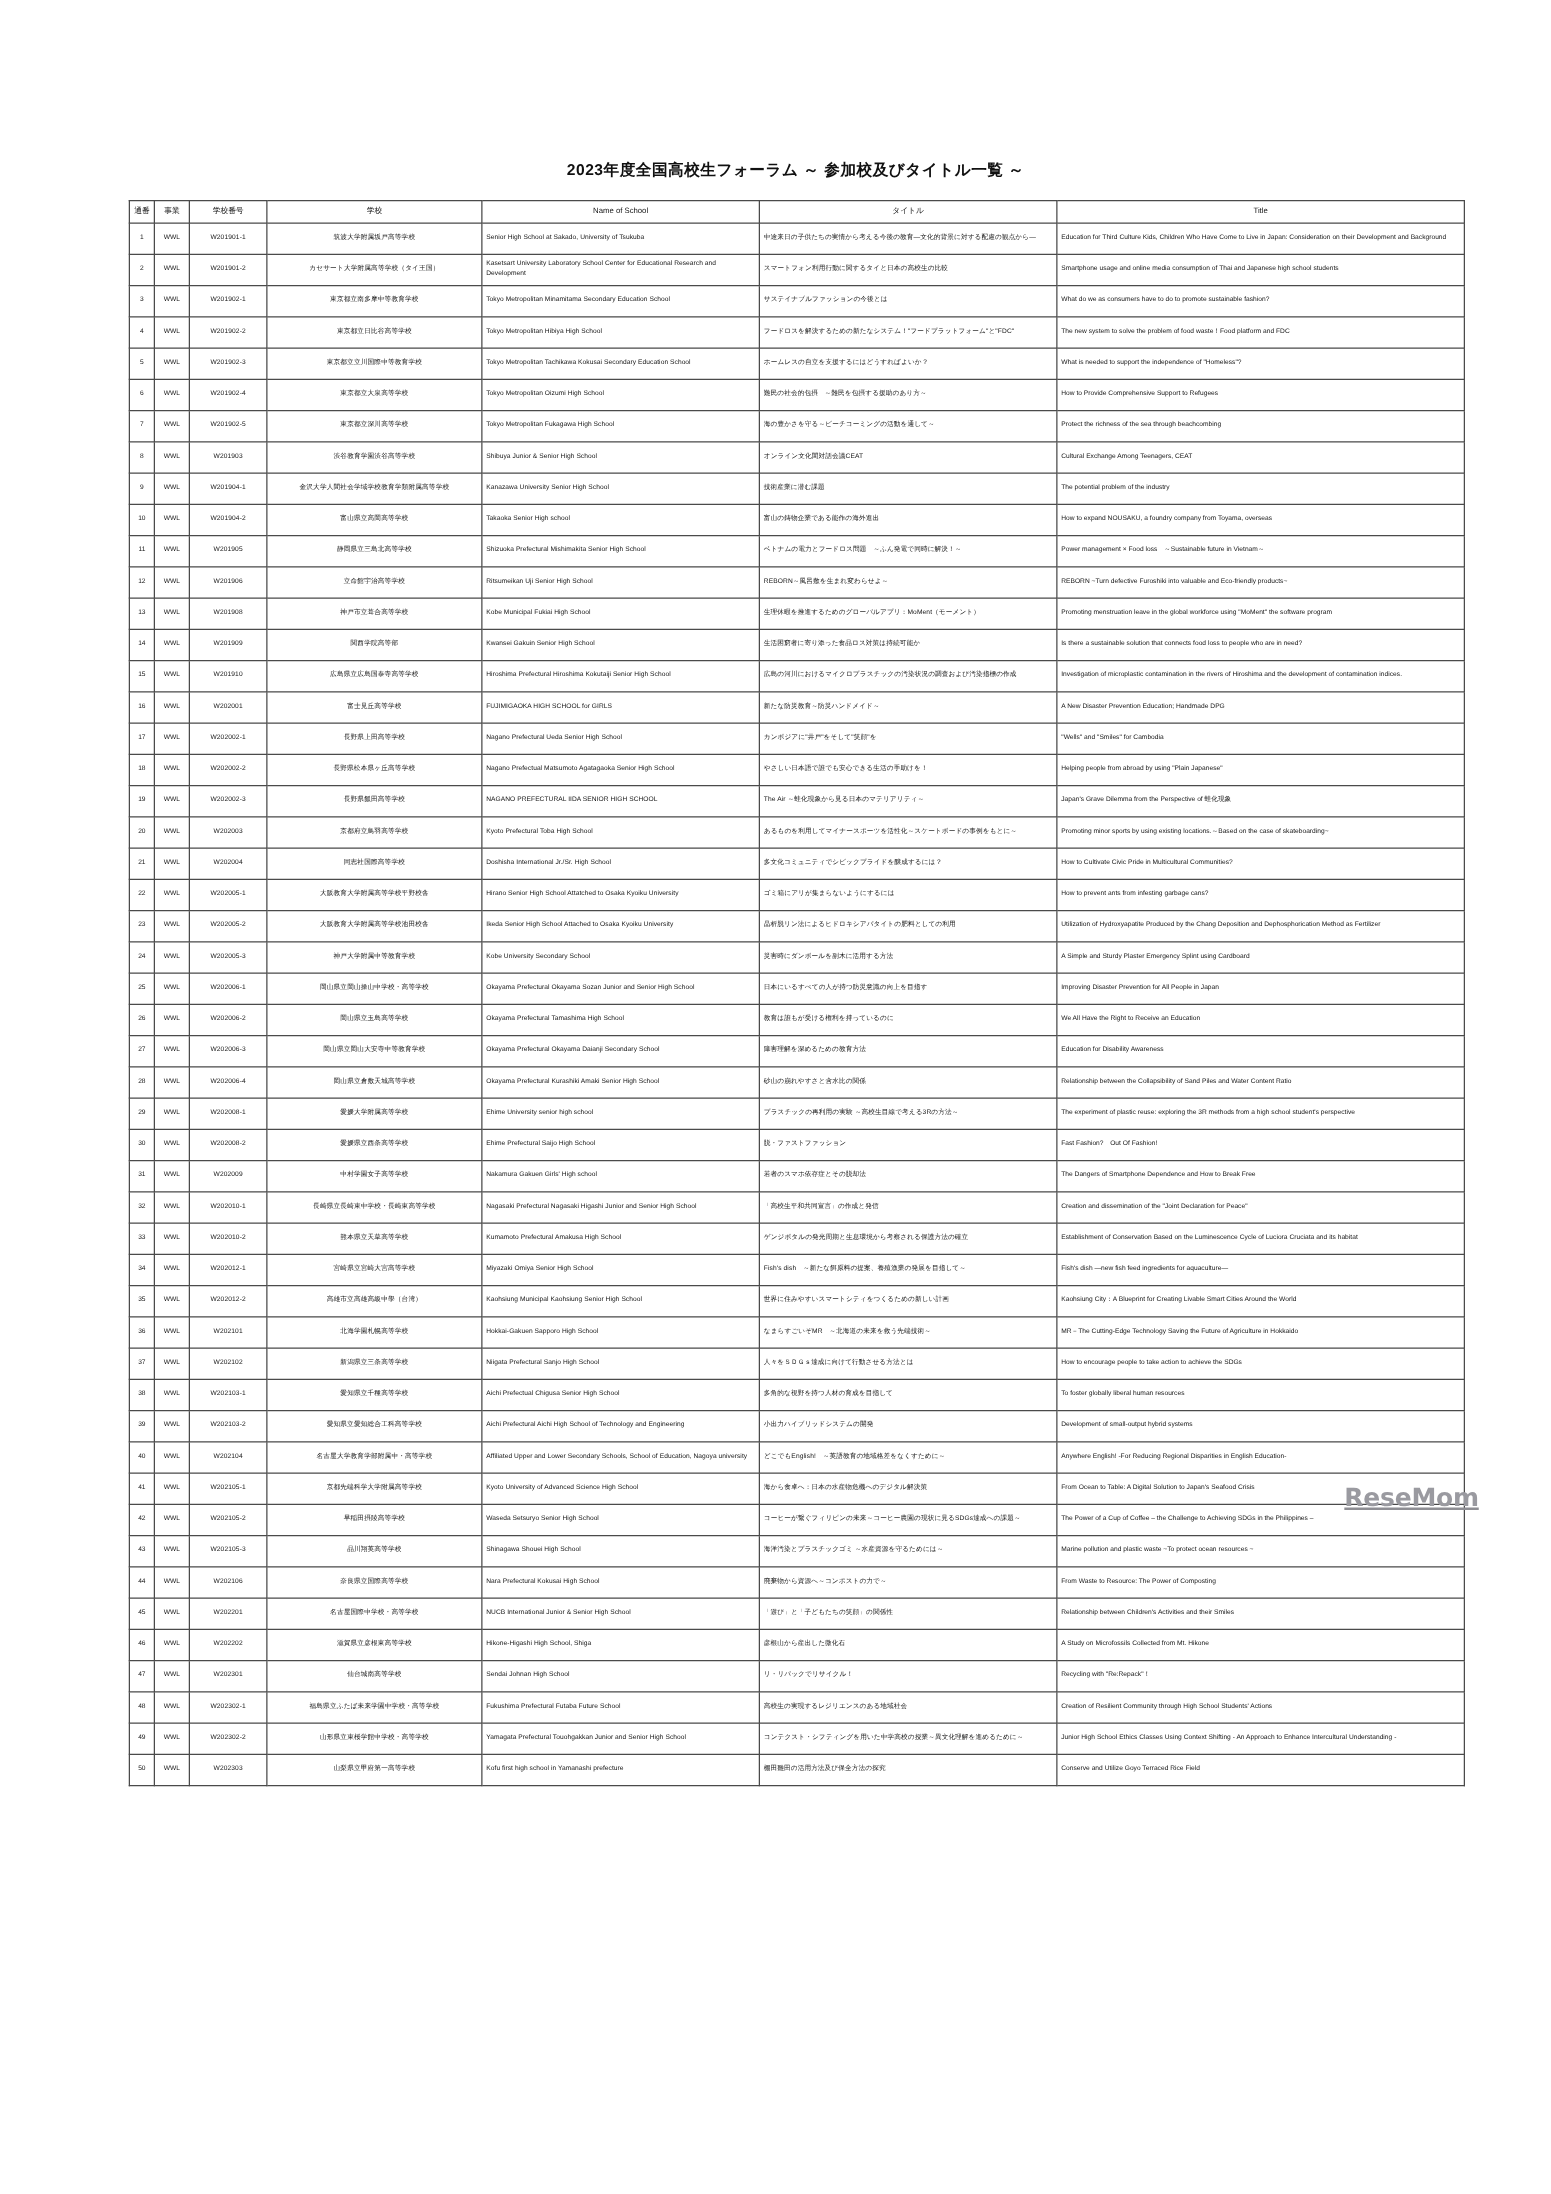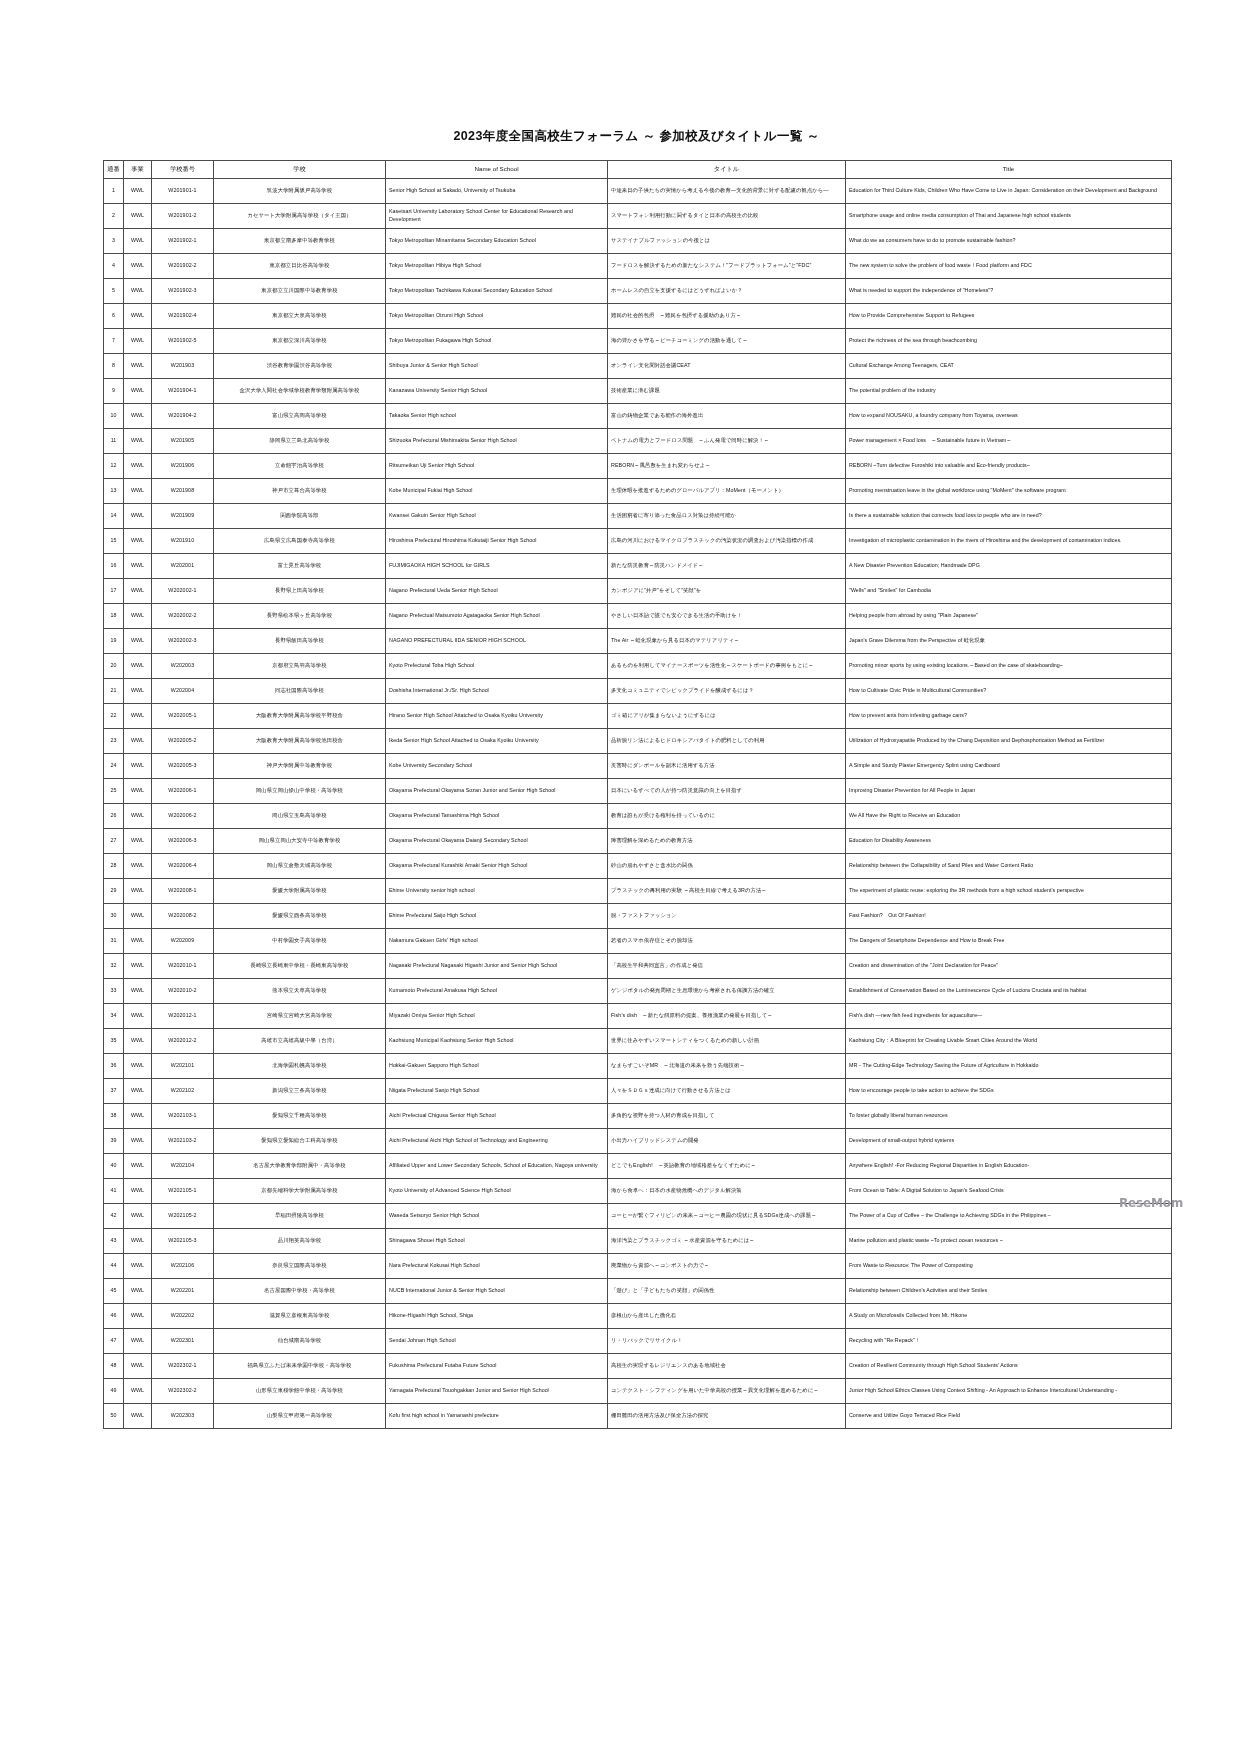--- a/index.html
+++ b/index.html
@@ -80,25 +80,26 @@
   td.eschool { font-size: 5.5px; letter-spacing: 0.05px; }
   td.jtitle  { font-size: 5.5px; letter-spacing: 0.1px; }
   td.etitle  { font-size: 5.3px; letter-spacing: 0.02px; }
 
   tr.r { height: 25px; }
 
   .watermark {
     position: absolute;
     right: 74px;
     bottom: 42px;
-    font-size: 12px;
+    font-size: 20px;
     font-weight: bold;
     color: #8e8e93;
     letter-spacing: -0.2px;
     font-family: "DejaVu Sans", sans-serif;
+    text-decoration: underline;
   }
   .watermark .rese { color: #9a9aa0; }
 </style>
 </head>
 <body>
 
 <div class="page">
 
   <div class="doc-title">2023年度全国高校生フォーラム ～ 参加校及びタイトル一覧 ～</div>
 

